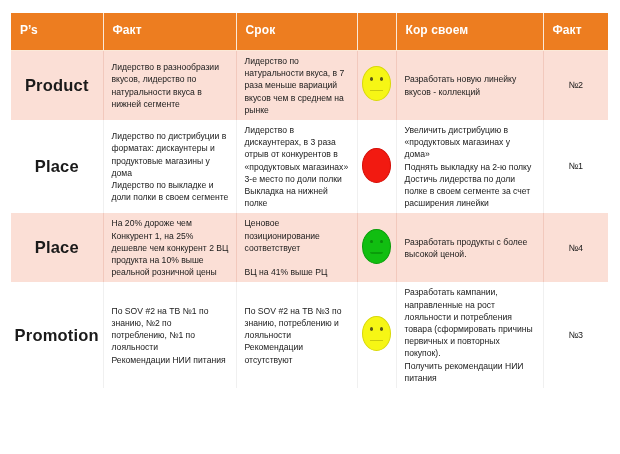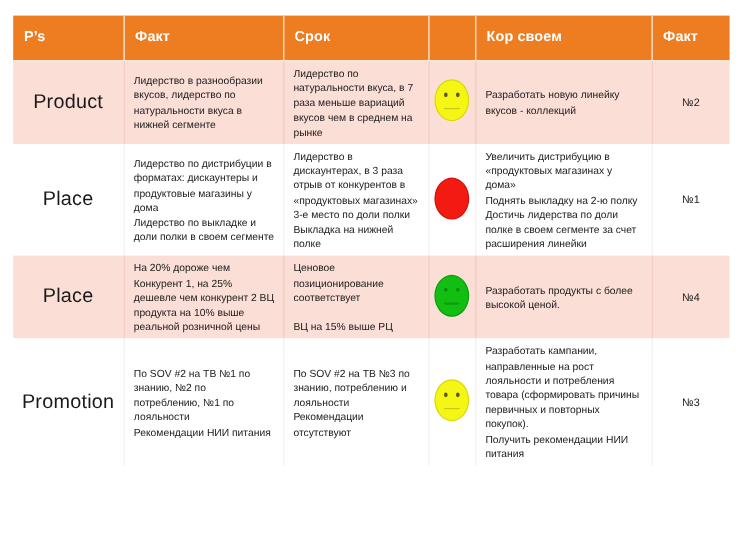--- a/index.html
+++ b/index.html
@@ -56,21 +56,21 @@
   tbody td:last-child { border-right: none; }
 
   tbody tr.row-pink td { background: #FBDFD6; border-right-color: #F2C9BD; }
   tbody tr.row-white td { background: #FFFFFF; border-right-color: #F0F0F0; }
 
   td.cell-p {
     font-size: 16.5px;
     color: #1a1a1a;
     text-align: center;
     padding: 4px 2px;
-    font-weight: normal;
+    font-weight: bold;
     letter-spacing: 0.2px;
   }
   td.cell-text { text-align: left; }
   td.cell-icon { text-align: center; padding: 4px 2px; }
   td.cell-srok {
     text-align: center;
     font-size: 9px;
     color: #1a1a1a;
     padding: 4px 2px;
   }
@@ -182,21 +182,21 @@
       </tr>
 
       <tr class="row-pink">
         <td class="cell-p">Place</td>
         <td class="cell-text">
             <p class="cell-para">На 20% дороже чем Конкурент 1, на 25% дешевле чем конкурент 2 ВЦ продукта на 10% выше реальной розничной цены</p>
           </td>
         <td class="cell-text">
             <p class="cell-para">Ценовое позиционирование соответствует
 
-ВЦ на 15% выше РЦ</p>
+ВЦ на 41% выше РЦ</p>
           </td>
         <td class="cell-icon">
           <span class="face green">
             <span class="eye left"></span>
             <span class="eye right"></span>
             <span class="mouth"></span>
           </span>
         </td>
         <td class="cell-text">
             <p class="cell-para">Разработать продукты с более высокой ценой.</p>

